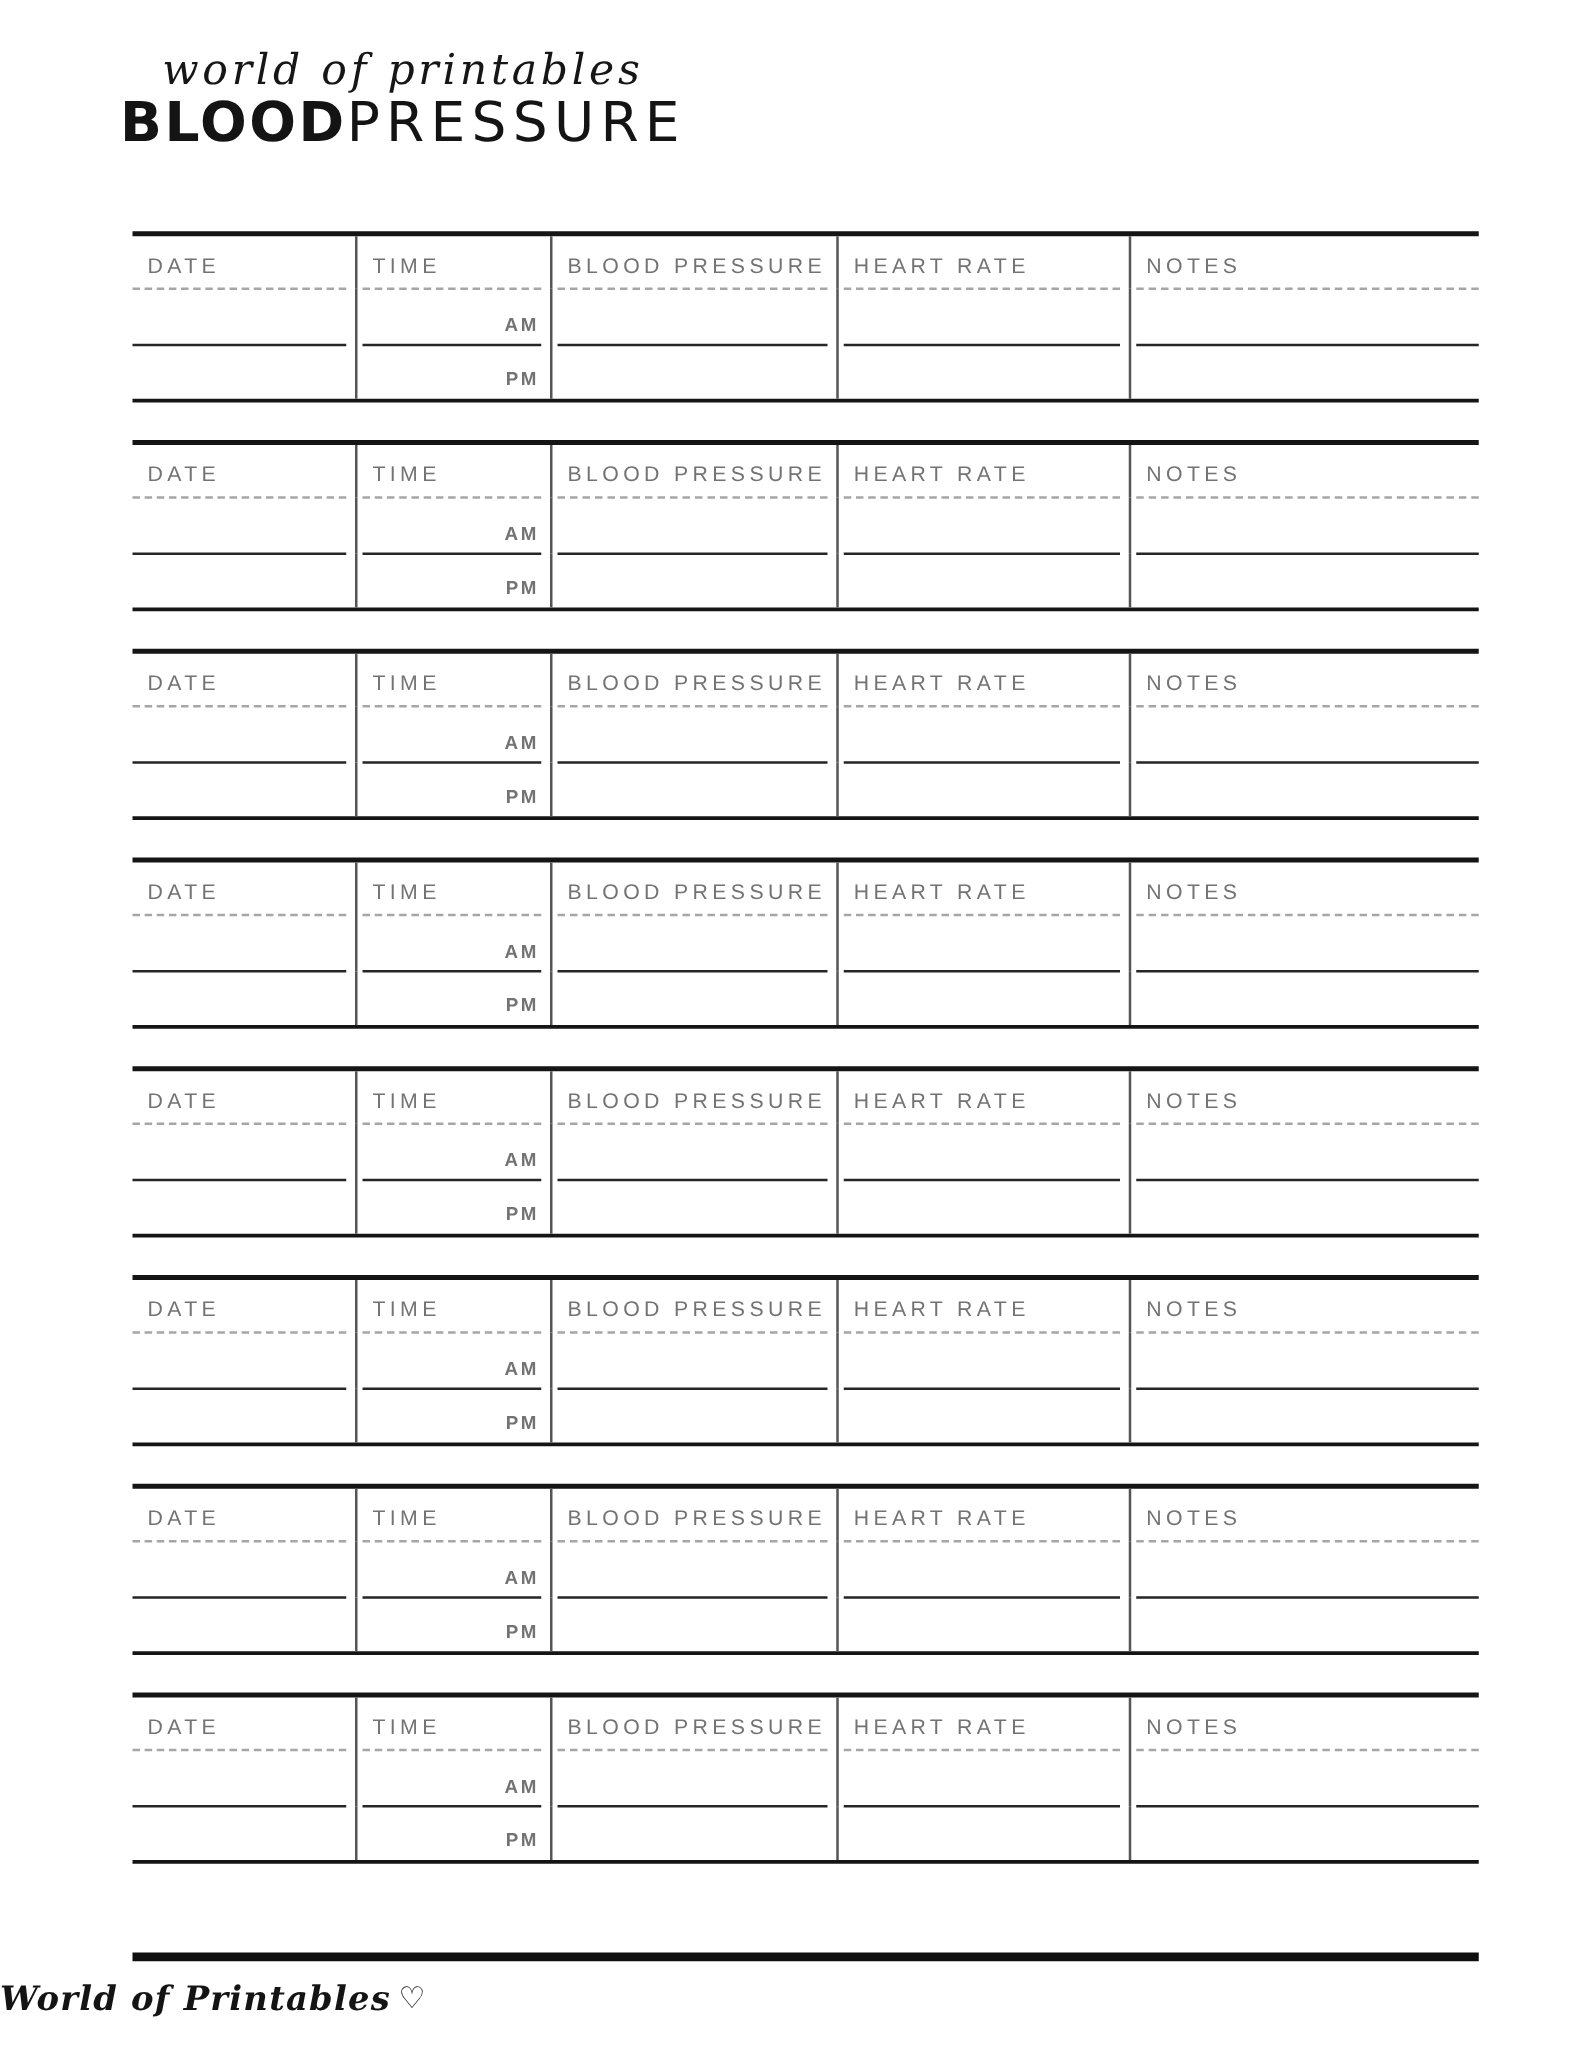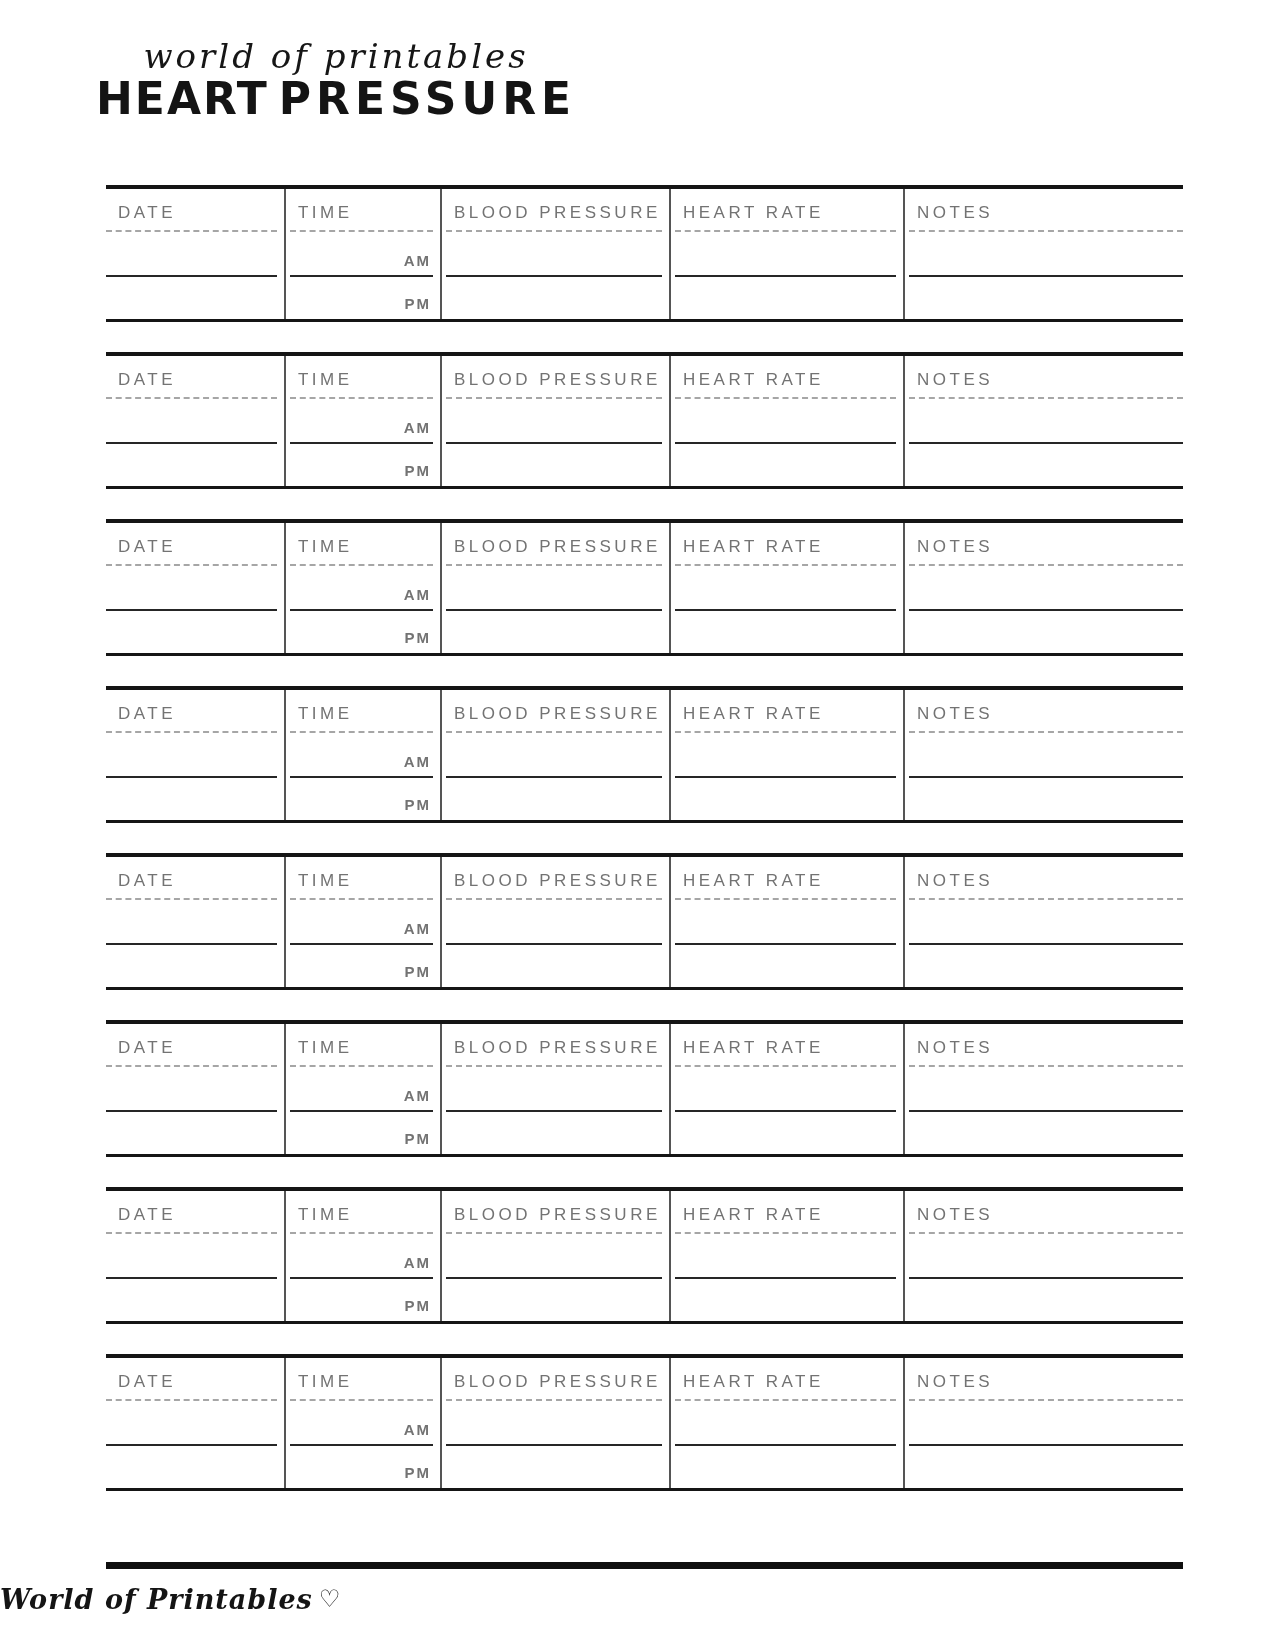--- a/index.html
+++ b/index.html
@@ -11,21 +11,21 @@
   .page { position:relative; width:1204px; height:1650px; overflow:hidden; background:#fff; }
 
   
   .header { position:absolute; top:38px; left:96px; text-align:center; }
   .brand-script {
     font-family:"DejaVu Serif", serif; font-style:italic; font-weight:400;
     font-size:34px; line-height:1.1; letter-spacing:3px; color:#161616;
   }
   .title { margin-top:2px; font-size:44px; line-height:1; white-space:nowrap; color:#141414; }
   .title-bold   { font-family:"DejaVu Sans", sans-serif; font-weight:700; letter-spacing:2px; }
-  .title-light  { font-family:"DejaVu Sans", sans-serif; font-weight:700; letter-spacing:5px; margin-left:10px; }
+  .title-light  { font-family:"DejaVu Sans", sans-serif; font-weight:400; letter-spacing:5px; }
 
   
   .blocks { position:absolute; top:185px; left:106px; width:1077px; }
   .block {
     display:grid;
     grid-template-columns:16.71% 14.49% 21.26% 21.73% 25.81%;
     grid-template-rows:42px 45px 43px;
     border-top:4px solid #151515;
     border-bottom:3px solid #151515;
     margin-bottom:30px;
@@ -72,21 +72,21 @@
   .footer-heart { font-style:normal; font-weight:400; font-size:24px; margin-left:6px; vertical-align:2px; }
 </style>
 </head>
 <body>
 
 <div class="page">
 
   <div class="header">
     <div class="brand-script">world of printables</div>
     <div class="title">
-      <span class="title-bold">HEART</span><span class="title-light">PRESSURE</span>
+      <span class="title-bold">BLOOD</span><span class="title-light">PRESSURE</span>
     </div>
   </div>
 
   <div class="blocks">
   <section class="block">
 
     <div class="cell hdr first div-r">
       <span class="hlabel">DATE</span>
     </div>
     <div class="cell hdr div-r">

